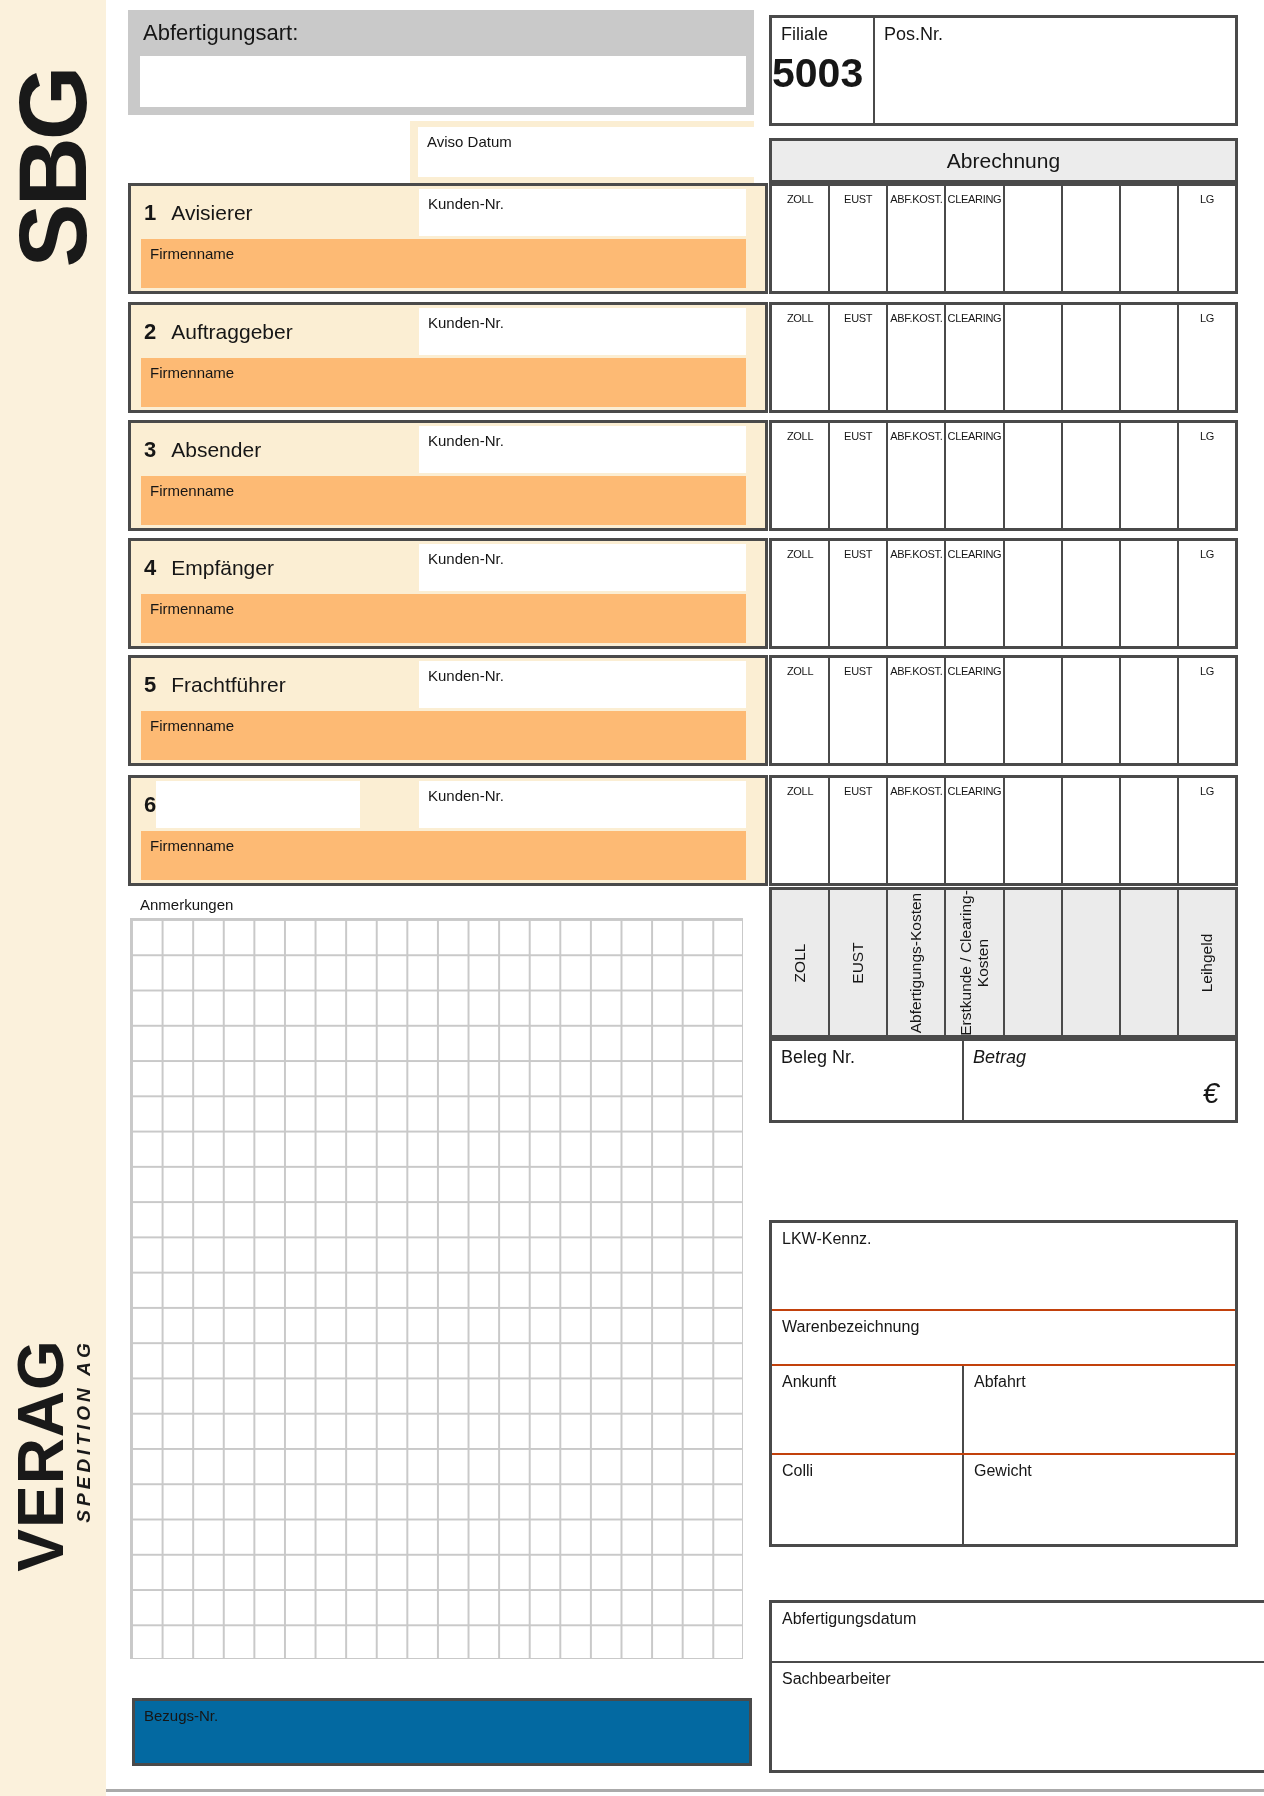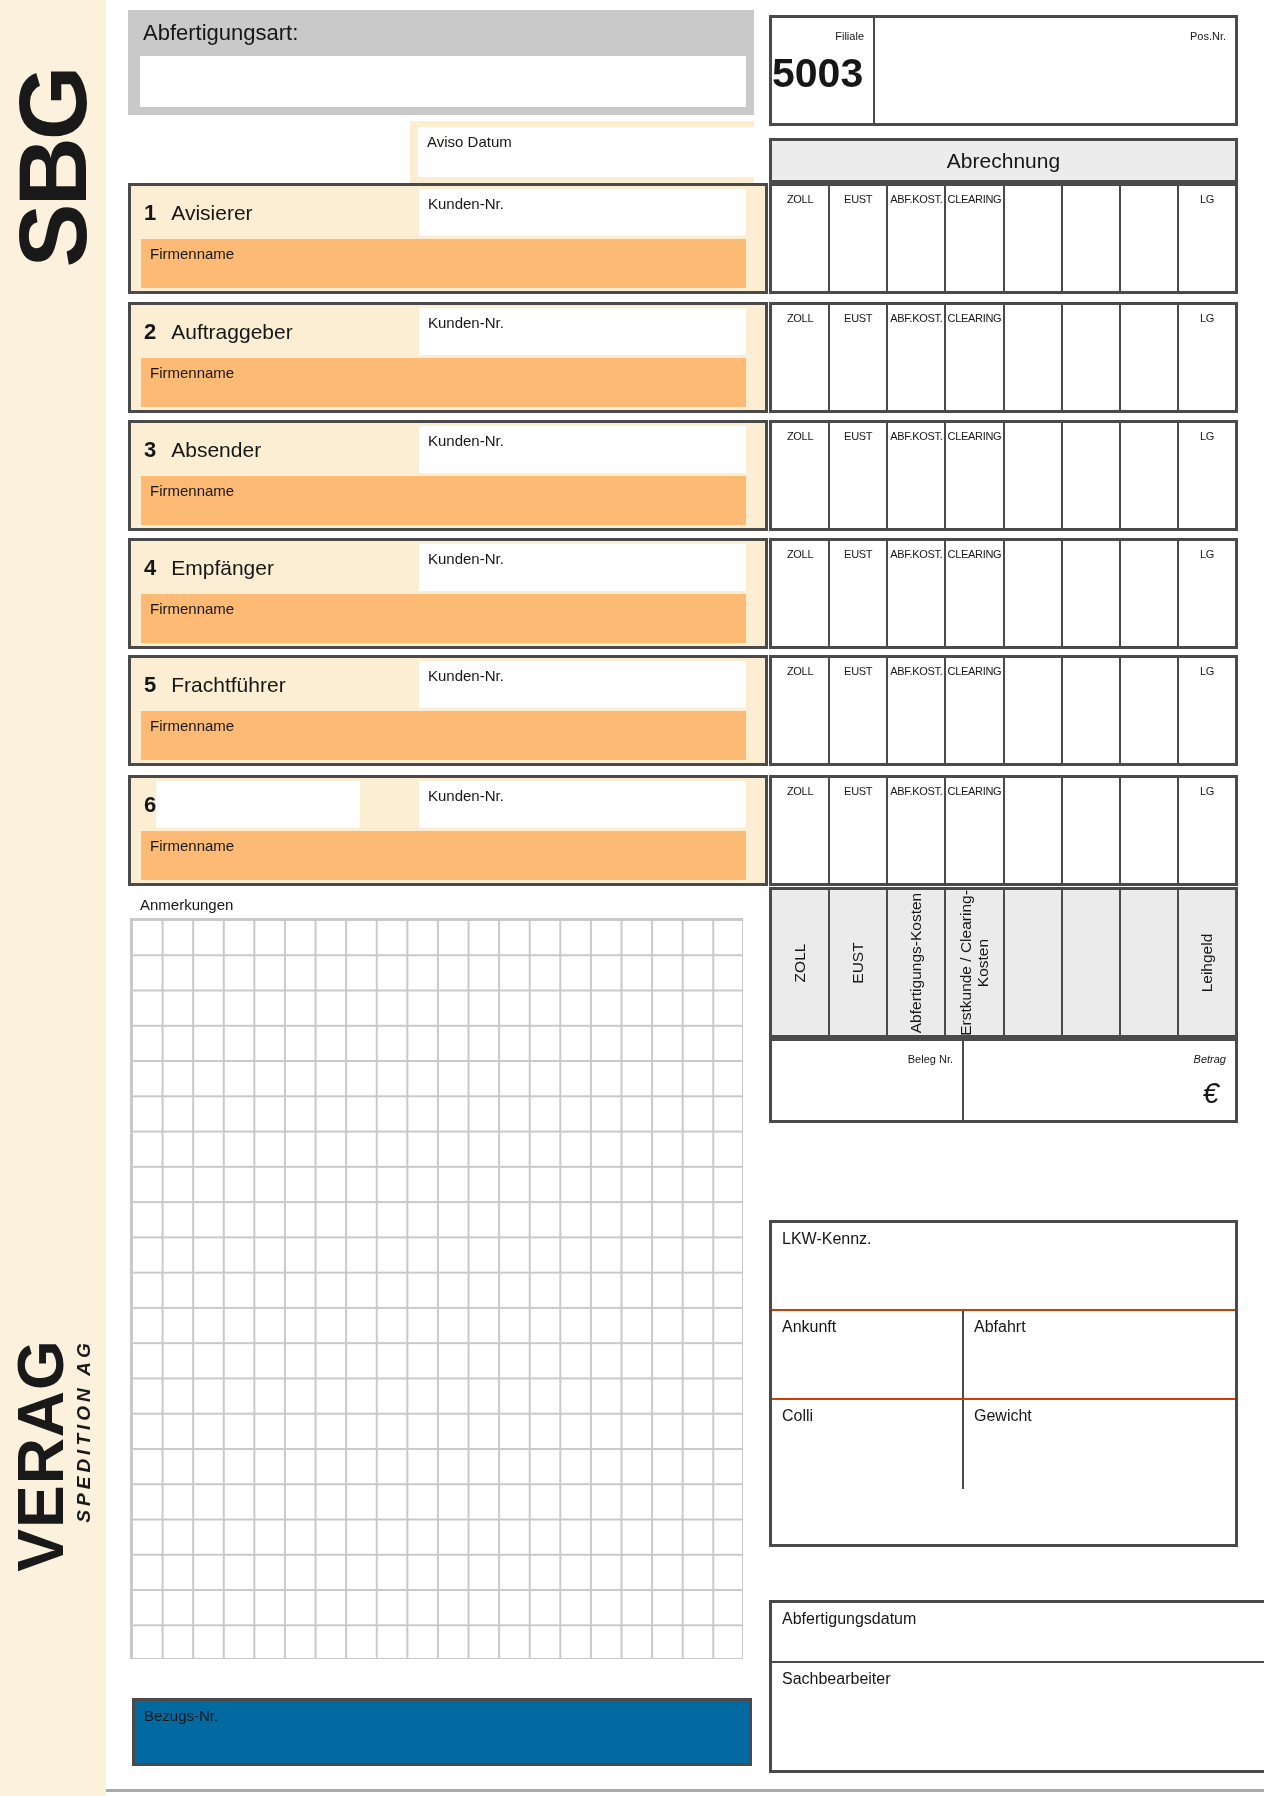--- a/index.html
+++ b/index.html
@@ -17,21 +17,21 @@
   .spedition{display:block;font-size:19px;font-weight:700;font-style:italic;letter-spacing:4px;color:#191919;margin-top:2px;}
 
   
   .abf-box{position:absolute;left:128px;top:10px;width:626px;height:105px;background:var(--hgray,#C9C9C9);}
   .abf-label{position:absolute;left:15px;top:10px;font-size:22px;}
   .abf-input{position:absolute;left:12px;top:46px;width:606px;height:51px;background:#fff;}
 
   .filiale-box{position:absolute;left:769px;top:15px;width:469px;height:111px;border:3px solid #4a4a4a;background:#fff;display:flex;}
   .filiale-cell{width:103px;border-right:2px solid #4a4a4a;position:relative;}
   .posnr-cell{flex:1;position:relative;}
-  .lbl{font-size:11px;padding:12px 9px;display:block;text-align:right;}
+  .lbl{font-size:18px;padding:6px 9px;display:block;}
   .filiale-value{position:absolute;left:0;top:32px;font-size:41px;font-weight:700;letter-spacing:0;}
 
   
   .aviso-band{position:absolute;left:410px;top:121px;width:344px;height:62px;background:var(--tan,#FBEED3);}
   .aviso-input{position:absolute;left:8px;top:6px;width:343px;height:50px;background:#fff;}
 
   
   .party{position:absolute;left:128px;width:640px;height:111px;border:3px solid #4a4a4a;background:var(--tan,#FBEED3);}
   .party-title{position:absolute;left:13px;top:14px;font-size:21px;white-space:nowrap;}
   .party-title .num{font-size:22px;font-weight:700;margin-right:15px;}
@@ -288,20 +288,23 @@
     <div class="betrag-cell">
       <span class="lbl">Betrag</span>
       <span class="euro">€</span>
     </div>
   </div>
 
   <div class="ship-box">
     <div class="ship-row r-lkw">
       <span class="ship-lbl">LKW-Kennz.</span>
     </div>
+    <div class="ship-row r-waren">
+      <span class="ship-lbl">Warenbezeichnung</span>
+    </div>
     <div class="ship-row r-ankunft">
       <div class="half-l">
         <span class="ship-lbl">Ankunft</span>
       </div>
       <div class="half-r">
         <span class="ship-lbl">Abfahrt</span>
       </div>
     </div>
     <div class="ship-row r-colli">
       <div class="half-l">

